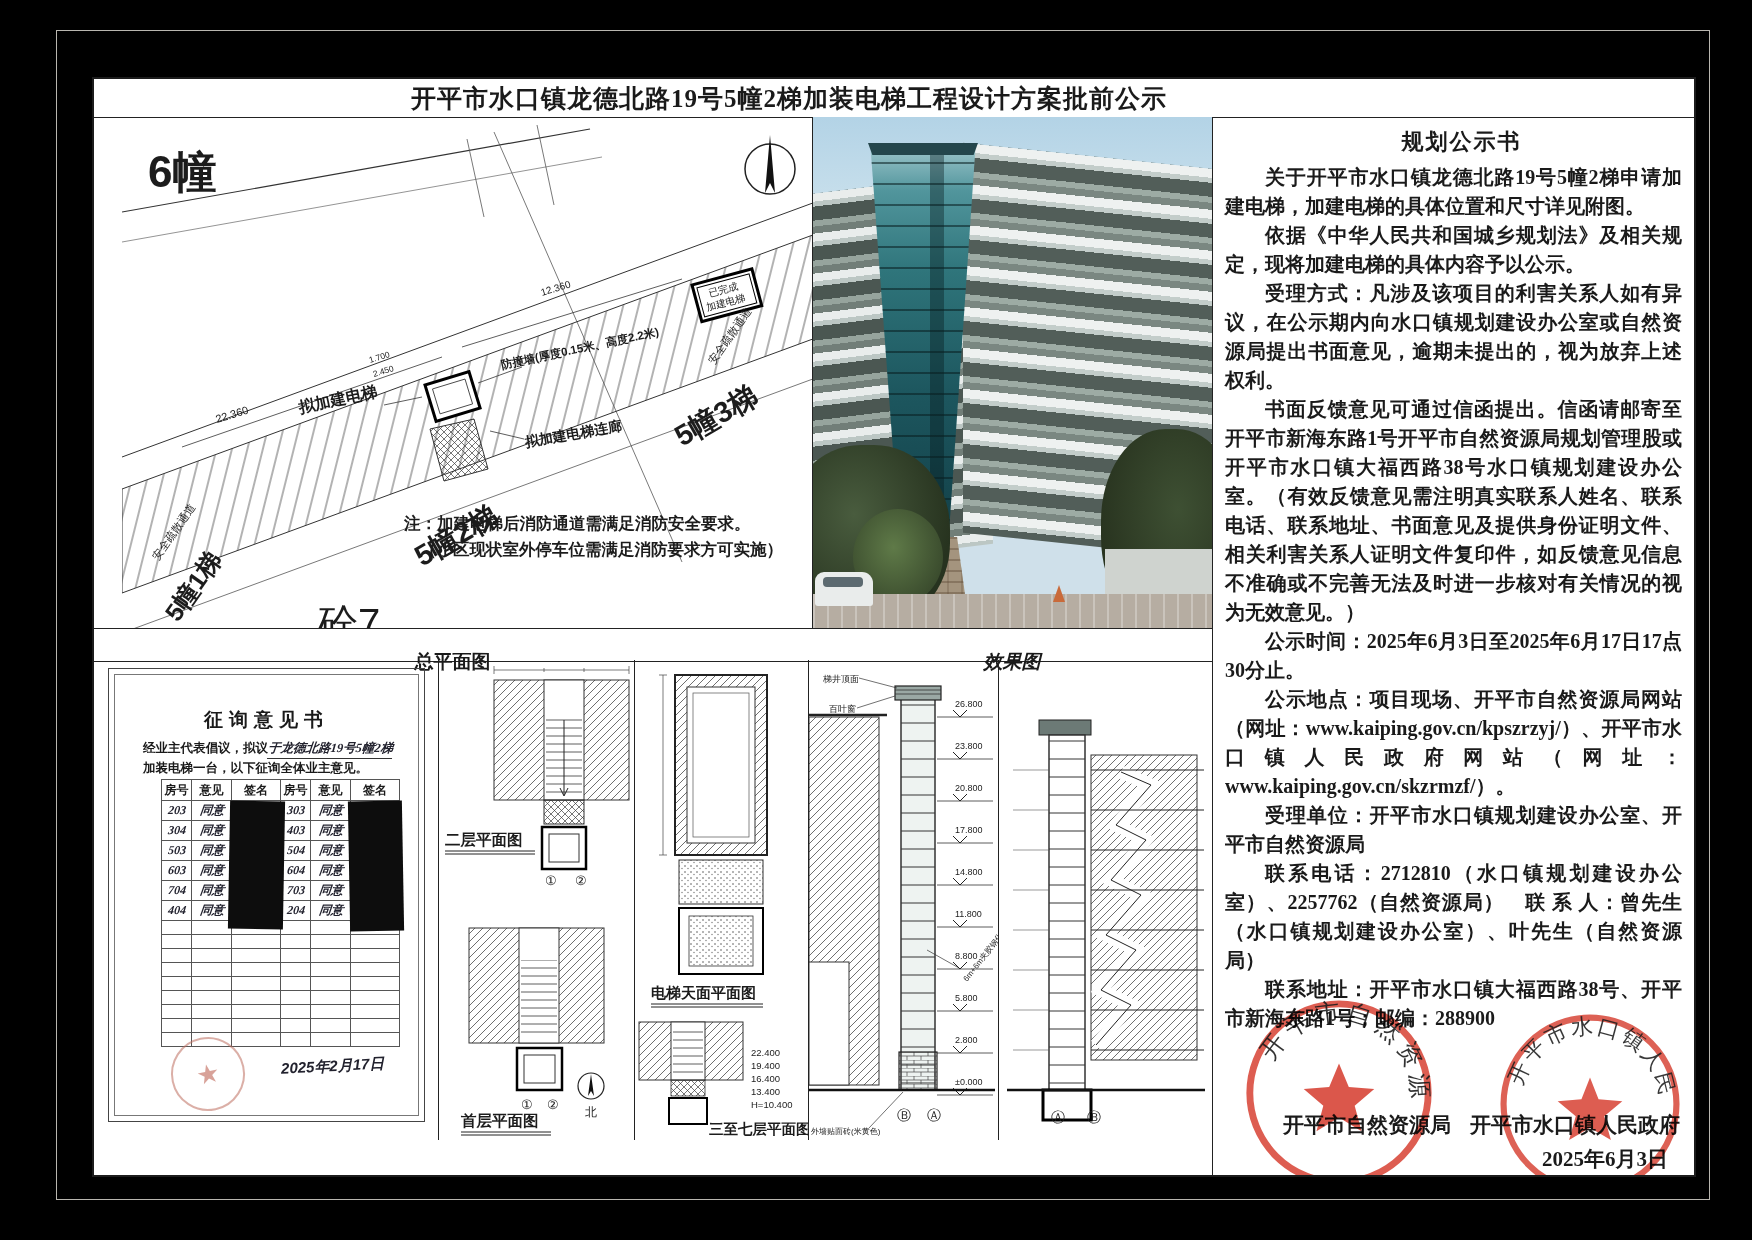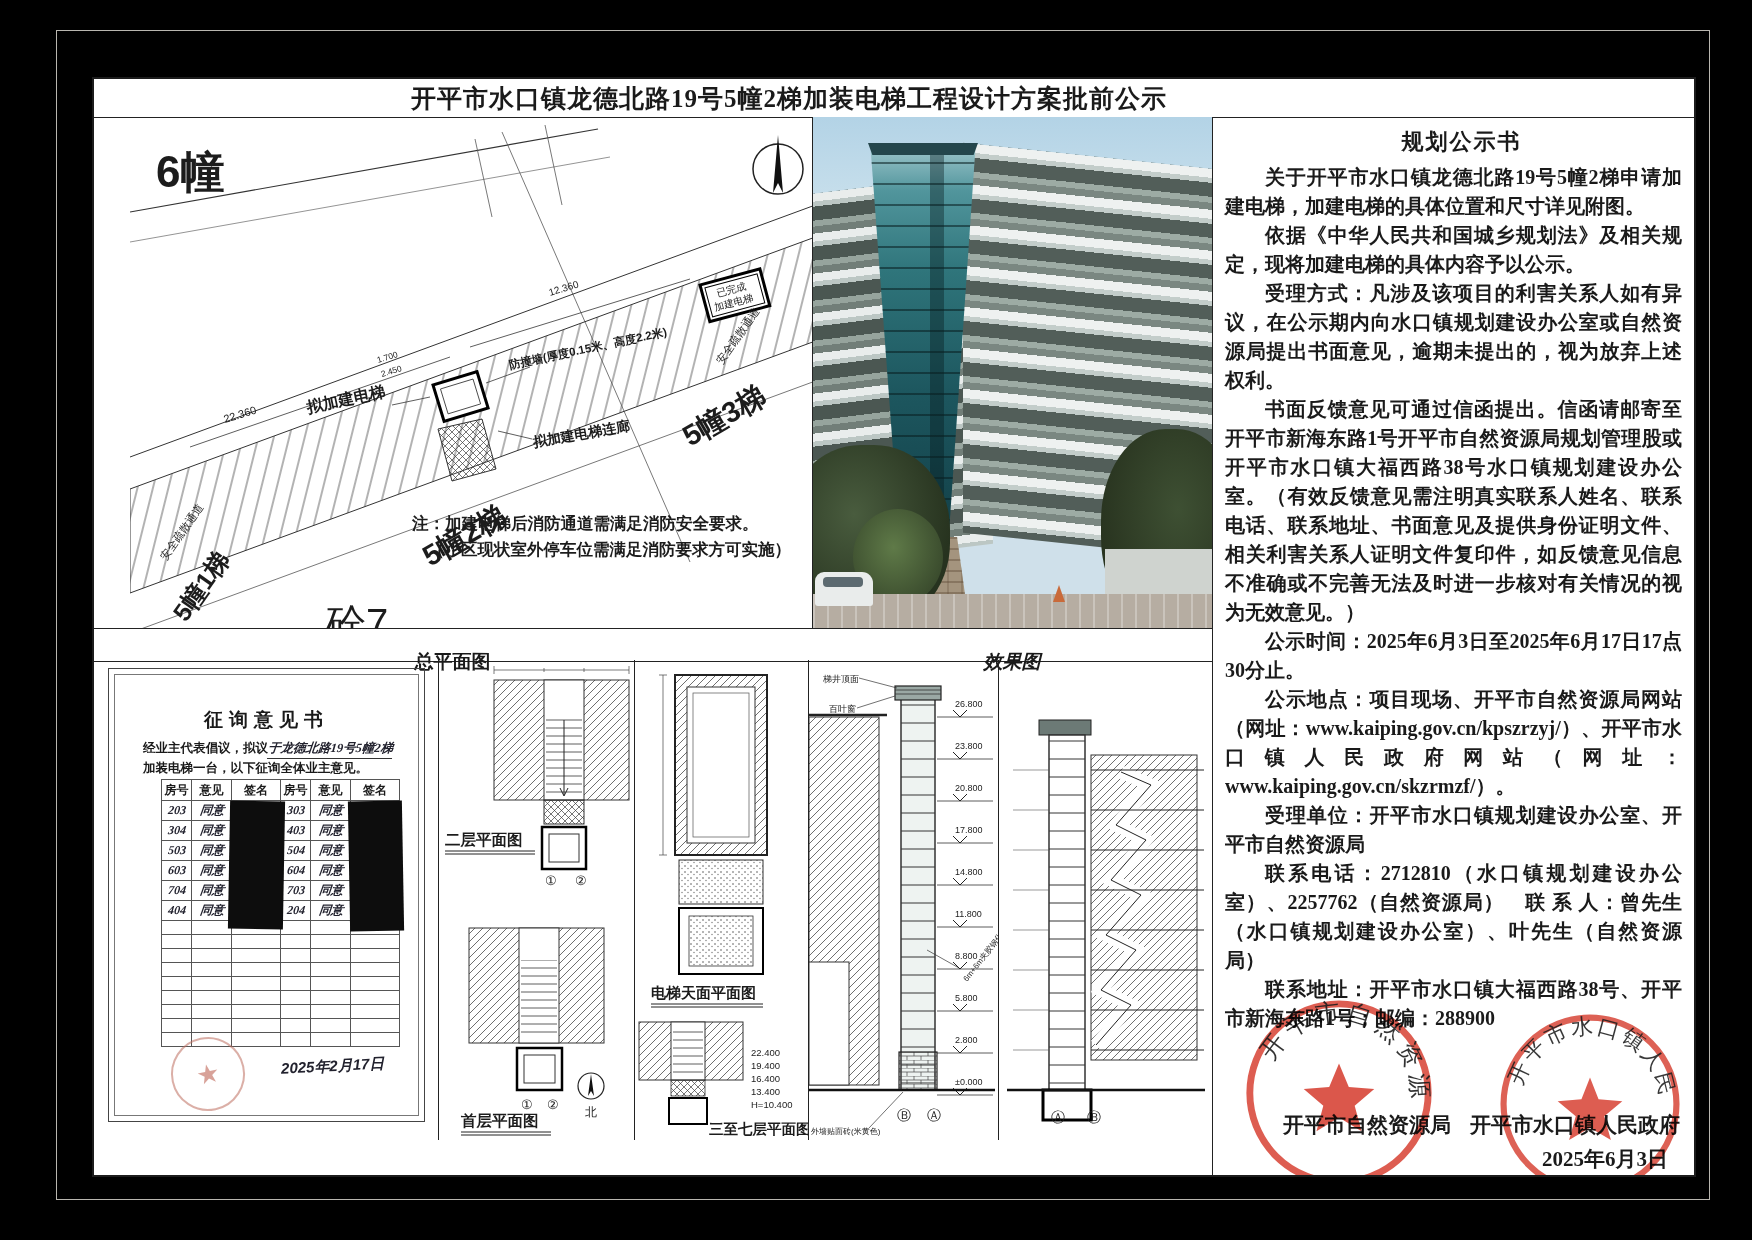--- a/index.html
+++ b/index.html
@@ -4,21 +4,21 @@
 <style>
   html,body{margin:0;padding:0;background:#f4f3f0;}
   .canvas{position:relative;width:1752px;height:1240px;background:#000000;overflow:hidden;
           font-family:"Liberation Sans",sans-serif;color:#1a1a1a;}
   .scan-edge{position:absolute;left:56px;top:30px;width:1652px;height:1168px;border:1px solid #b9b6b0;}
   .frame{position:absolute;left:92px;top:77px;width:1600px;height:1096px;border:2.5px solid #1c1c1c;background:#fff;box-sizing:content-box;}
   .abs{position:absolute;}
   
   .title-row{left:0;top:0;width:1600px;height:38px;border-bottom:1.5px solid #222;display:flex;align-items:center;justify-content:center;}
   .title-row span{font-size:25px;font-weight:bold;letter-spacing:1px;transform:translateX(-105px);font-family:"Liberation Serif",serif;}
-  .siteplan-cell{left:16px;top:38px;width:718px;height:511px;overflow:hidden;padding-left:20px;}
+  .siteplan-cell{left:8px;top:38px;width:718px;height:511px;overflow:hidden;padding-left:20px;}
   .photo-cell{left:718px;top:38px;width:400px;height:511px;border-left:1.5px solid #222;overflow:hidden;background:#cfe0ea;}
   .caption-row1{left:0;top:549px;width:1118px;height:32px;border-top:1.5px solid #222;border-bottom:1.5px solid #222;display:flex;}
   .caption-row1 .cap1{width:718px;border-right:1.5px solid #222;box-sizing:border-box;}
   .caption-row1 .cap2{width:400px;font-style:italic;}
   .cap{display:flex;align-items:center;justify-content:center;font-size:19px;font-weight:bold;font-family:"Liberation Serif",serif;margin-top:33px;}
   .bottom-row{left:0;top:581px;width:1118px;height:480px;display:flex;}
   .bottom-row>div{box-sizing:border-box;border-right:1.5px solid #222;position:relative;overflow:hidden;}
   .consult-cell{width:345px;text-decoration:underline;}
   .plan1-cell{width:196px;}
   .plan2-cell{width:174px;}

